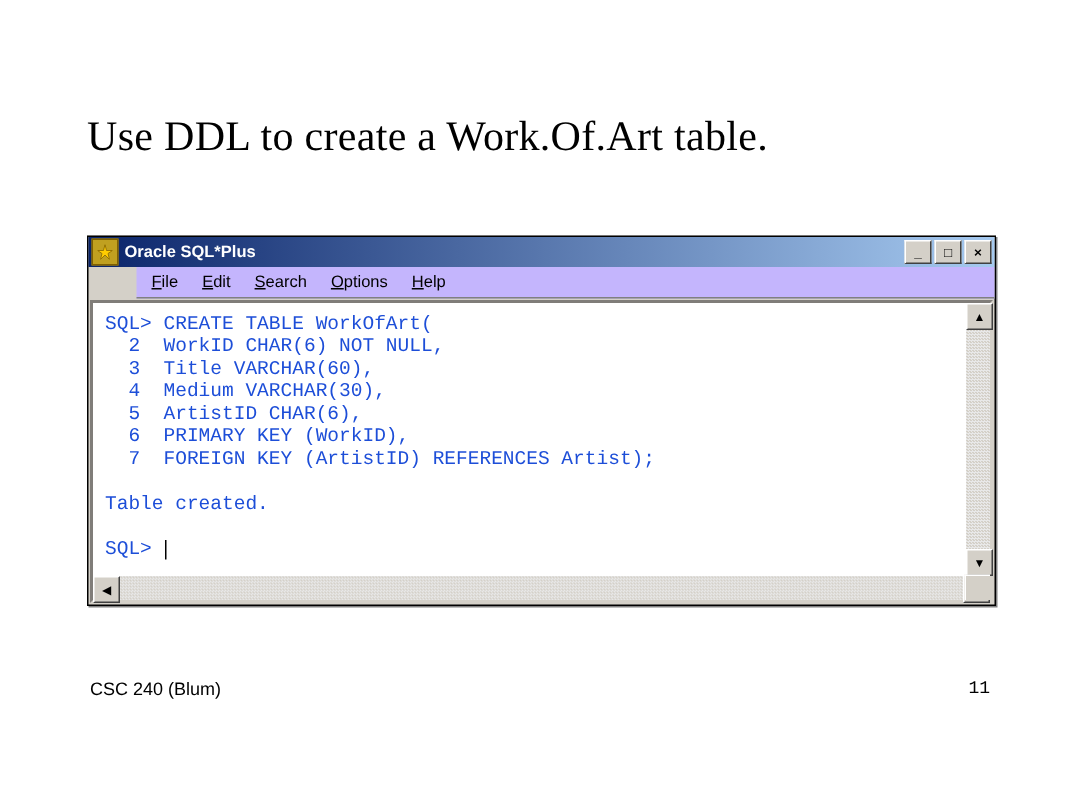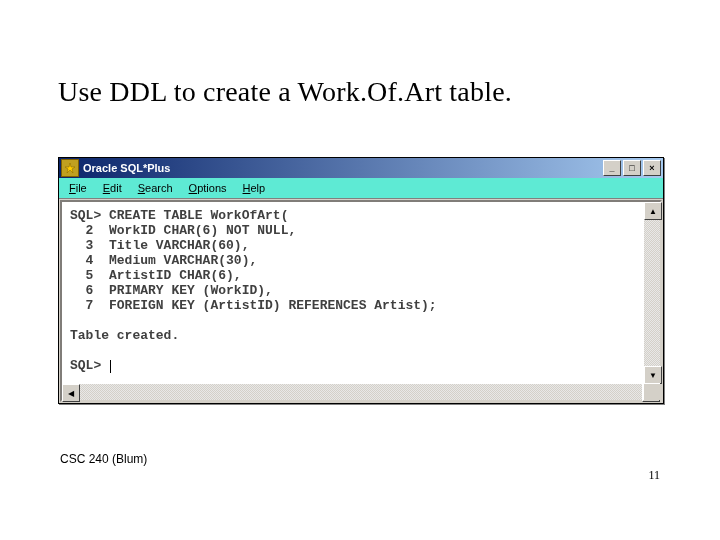--- a/index.html
+++ b/index.html
@@ -61,42 +61,43 @@
     display: flex; align-items: center; justify-content: center;
     color: #000; font-family: Arial; font-size: 9px; font-weight: bold;
     line-height: 1;
   }
   .menubar {
     height: 20px;
     display: flex;
     align-items: center;
     padding: 0 2px;
     border-bottom: 1px solid #808080;
-    background: #5eead4;
+    background: #c4b5fd;
+    margin-left: 32px;
   }
   .menu-item {
     padding: 2px 8px;
     color: #000;
     cursor: default;
   }
   .menu-item .ul { text-decoration: underline; }
   .client {
     background: #fff;
     border: 2px inset #d4d0c8;
     margin: 1px;
     padding: 0;
     position: relative;
   }
   .client-inner {
     padding: 6px 8px 2px 8px;
     font-family: "Courier New", monospace;
     font-size: 13px;
-    font-weight: bold;
+    font-weight: normal;
     white-space: pre;
-    color: #404040;
+    color: #1d4ed8;
     height: 190px;
     overflow: hidden;
     position: relative;
   }
   .vscroll {
     position: absolute;
     right: 0; top: 0; bottom: 16px;
     width: 16px;
     background: #d4d0c8;
     display: flex; flex-direction: column;
@@ -134,23 +135,22 @@
     position: absolute;
     left: 60px; top: 452px;
     font-size: 12px;
     font-family: Liberation Sans, sans-serif;
     color: #000;
   }
   .footer-right {
     position: absolute;
     right: 60px; top: 452px;
     font-size: 12px;
-    font-family: Liberation Serif, serif;
-    color: #000;
-    margin-top: 16px;
+    font-family: Liberation Mono, monospace;
+    color: #000;
   }
 </style>
 </head>
 <body>
 
 <div class="slide-title">Use DDL to create a Work.Of.Art table.</div>
 
 <div class="app-window">
   <div class="tbar">
     <span class="tbar-icon">

